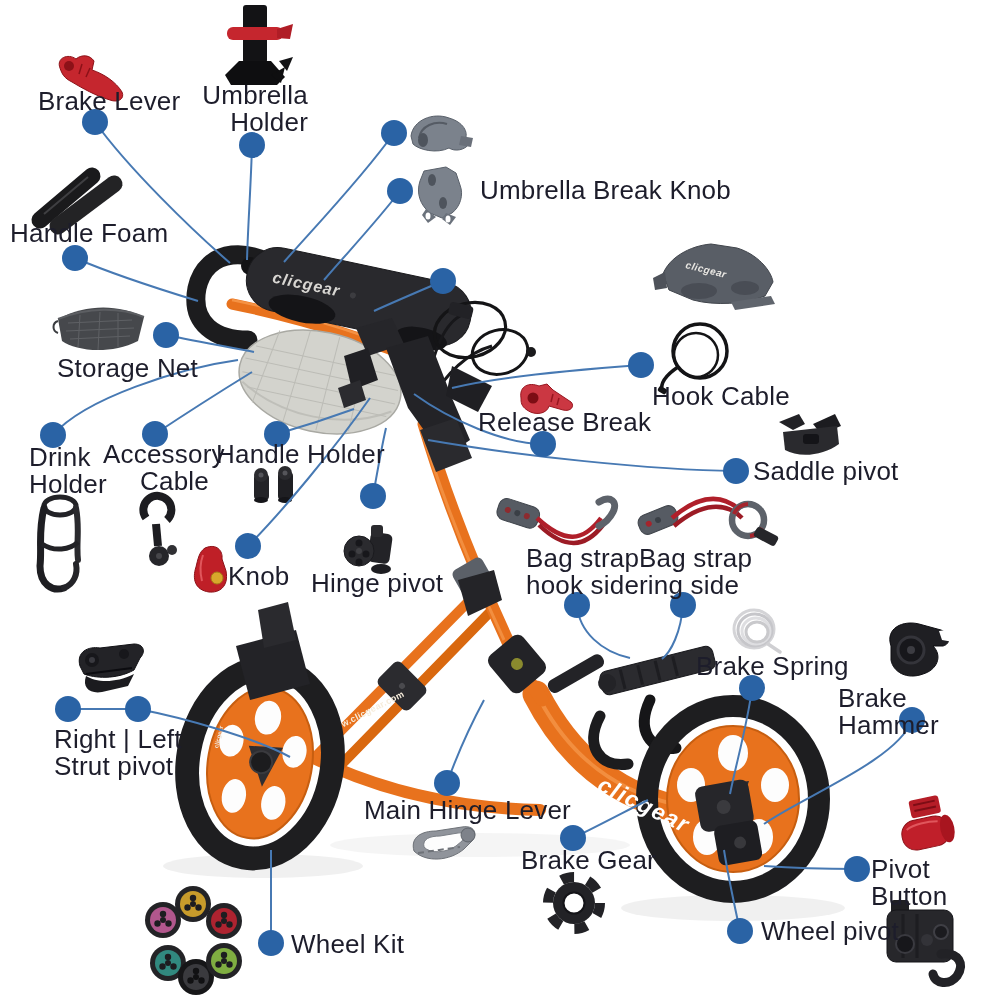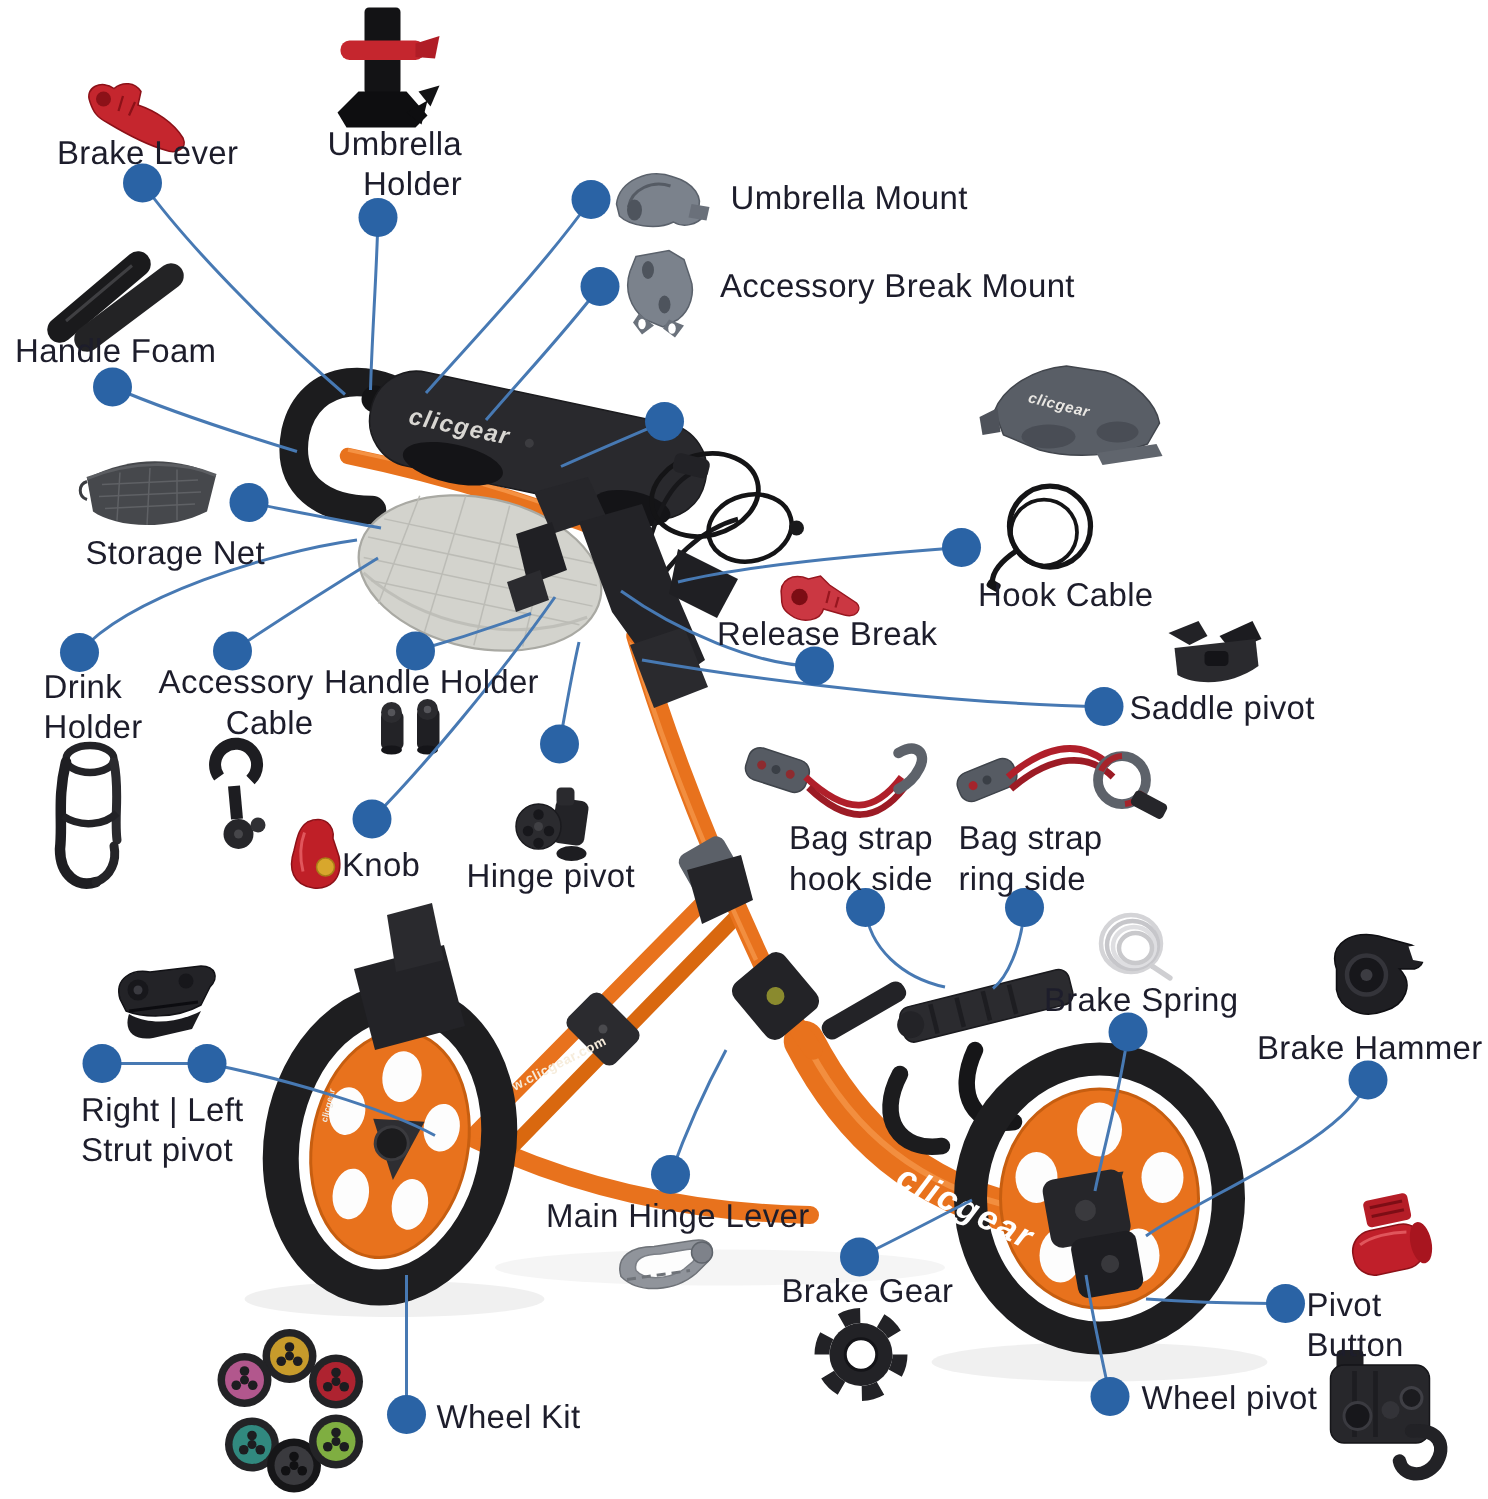--- a/index.html
+++ b/index.html
@@ -7,21 +7,21 @@
     --line:#4779b3;
     --txt:#1d1d2b;
     --orange:#e8721d;
   }
   *{margin:0;padding:0;box-sizing:border-box}
   body{background:#fff;font-family:"Liberation Sans",sans-serif}
   #stage{position:relative;width:992px;height:999px;background:#fff;overflow:hidden}
   #art{position:absolute;left:0;top:0}
   .label{
     position:absolute;
-    font-size:22px;
+    font-size:26px;
     line-height:27px;
     color:var(--txt);
     white-space:pre-line;
     letter-spacing:.2px;
   }
   .label.c{text-align:right}
   .ldr{fill:none;stroke:var(--line);stroke-width:2}
   .dot{fill:var(--dot)}
   .part-logo{font:italic bold 10px "Liberation Sans",sans-serif;fill:#e9e7e3;letter-spacing:.5px}
   .cart-logo-console{font:italic bold 16px "Liberation Sans",sans-serif;fill:#d8d6d2;letter-spacing:1px}
@@ -494,22 +494,21 @@
     <circle class="dot" cx="573" cy="838" r="13"></circle>
     <circle class="dot" cx="271" cy="943" r="13"></circle>
     <circle class="dot" cx="857" cy="869" r="13"></circle>
     <circle class="dot" cx="740" cy="931" r="13"></circle>
   </g>
 </svg>
 
   <div class="label" style="left:38px;top:88px">Brake Lever</div>
   <div class="label c" style="left:196px;top:82px;width:112px">Umbrella
 Holder</div>
-  <div class="label" style="left:487px;top:118px">Umbrella Mount</div>
-  <div class="label" style="left:480px;top:177px">Accessory Break Mount</div>
+  <div class="label" style="left:480px;top:177px">Umbrella Break Knob</div>
   <div class="label" style="left:10px;top:220px">Handle Foam</div>
   <div class="label" style="left:57px;top:355px">Storage Net</div>
   <div class="label" style="left:652px;top:383px">Hook Cable</div>
   <div class="label" style="left:478px;top:409px">Release Break</div>
   <div class="label" style="left:753px;top:458px">Saddle pivot</div>
   <div class="label" style="left:29px;top:444px">Drink
 Holder</div>
   <div class="label c" style="left:103px;top:441px;width:106px">Accessory
 Cable</div>
   <div class="label" style="left:216px;top:441px">Handle Holder</div>

